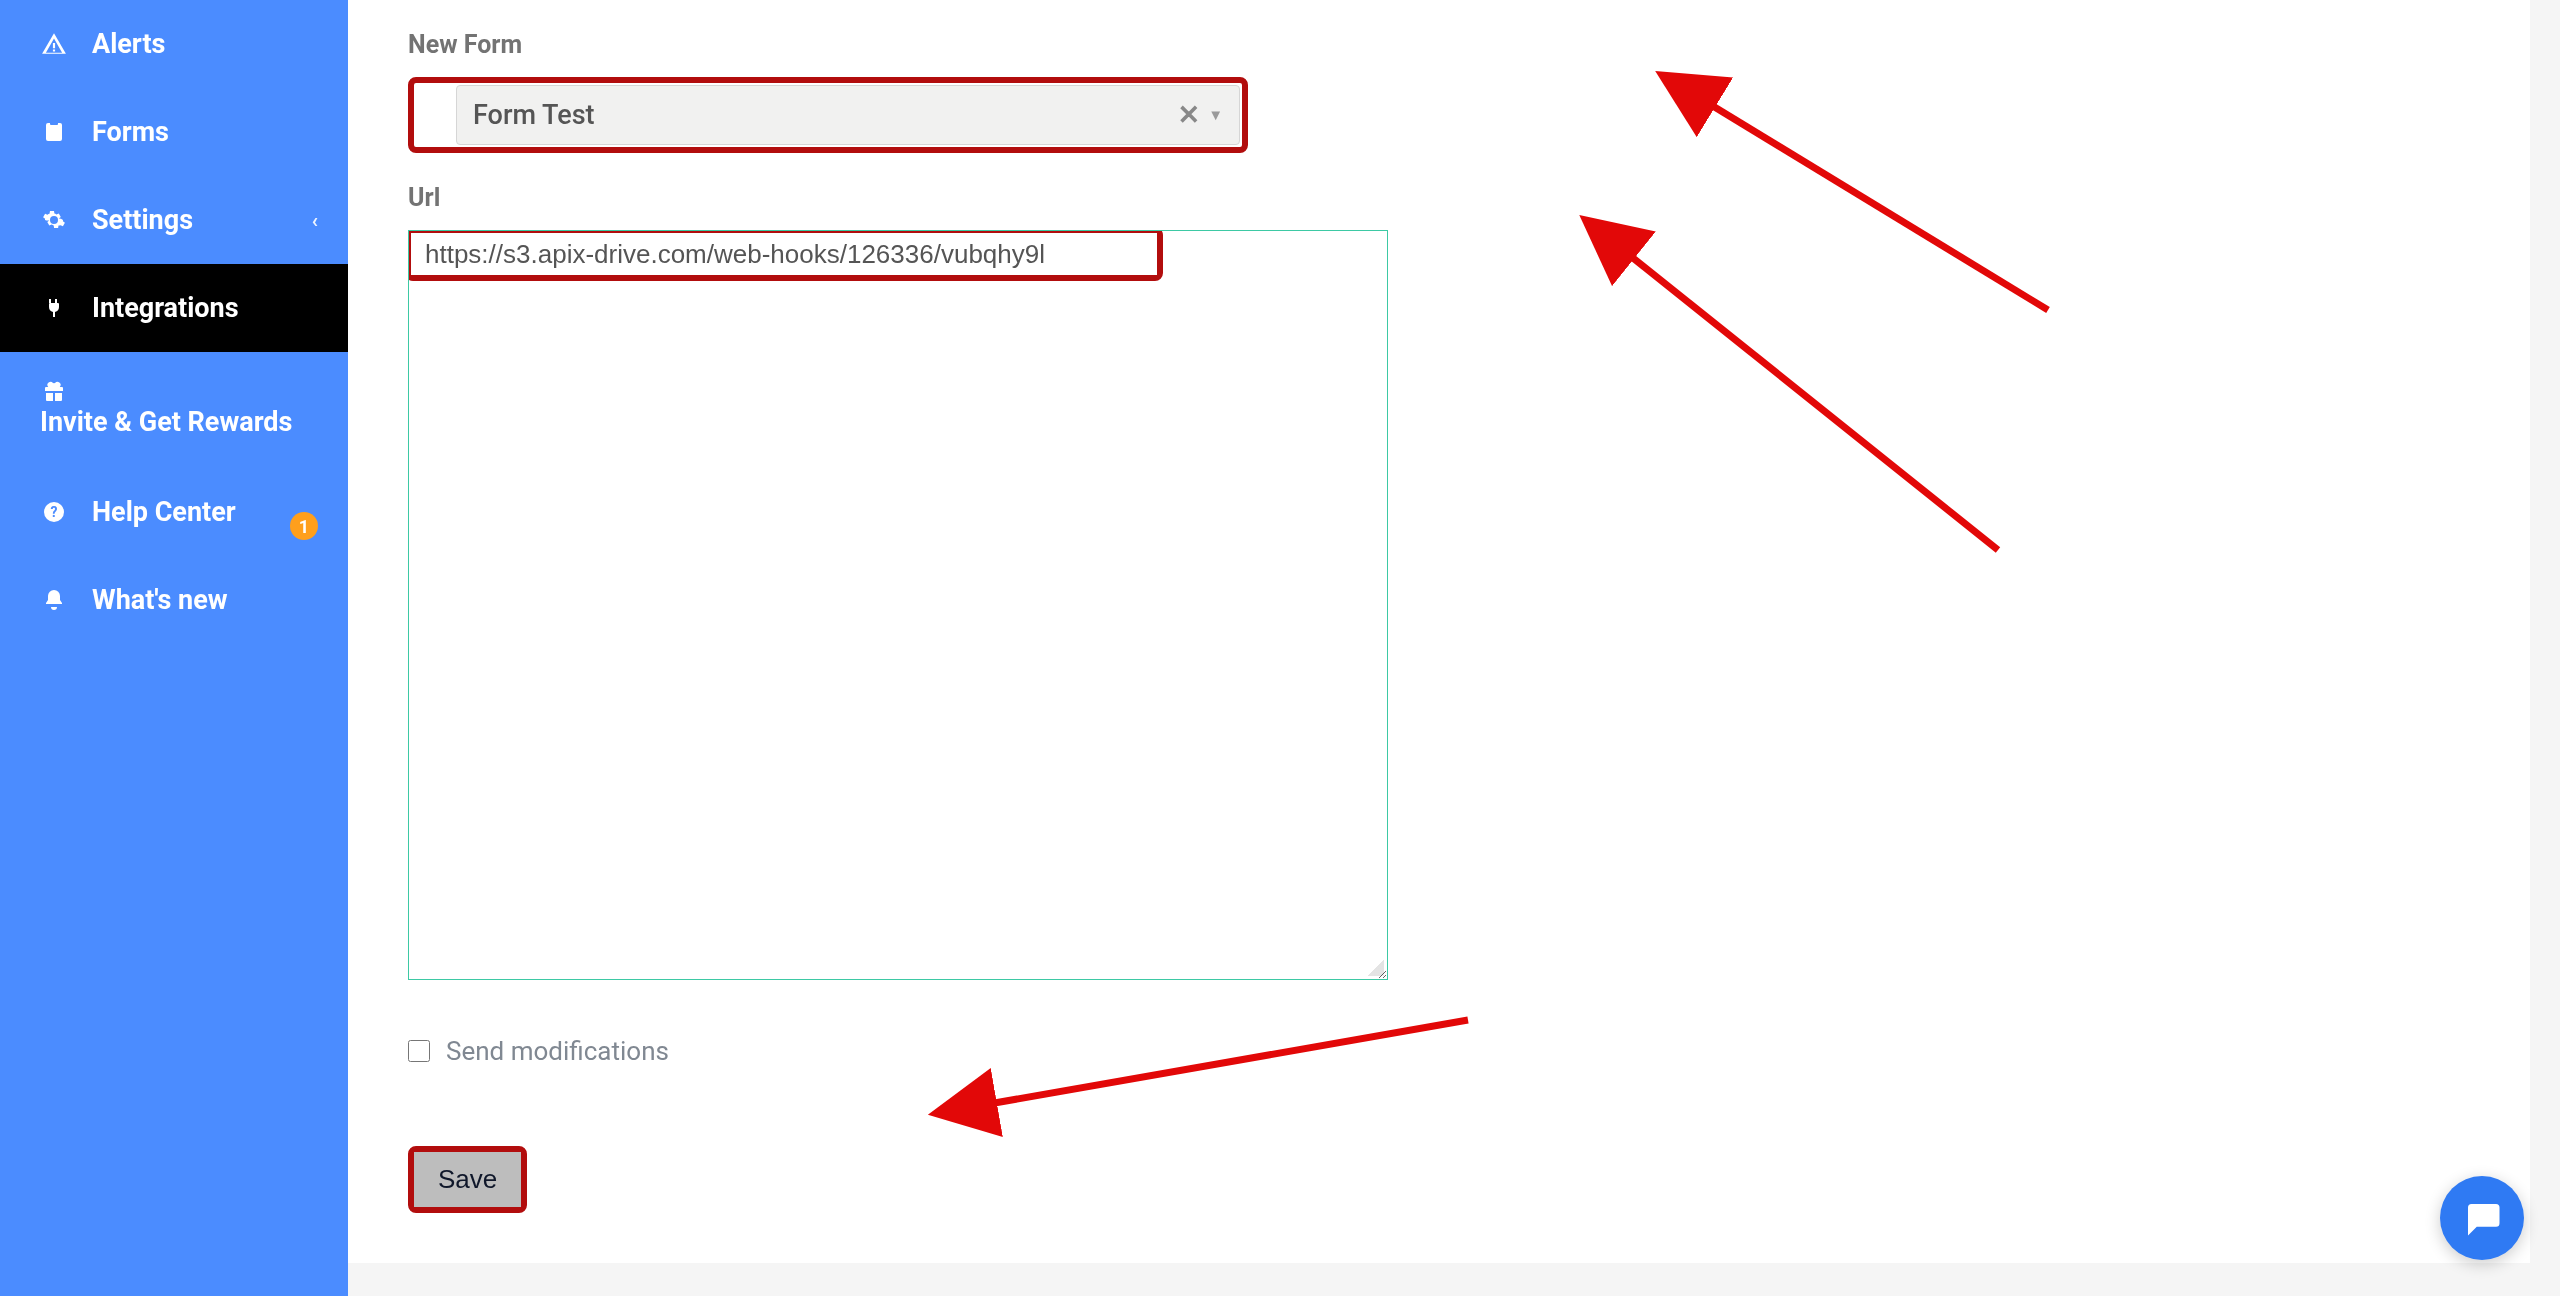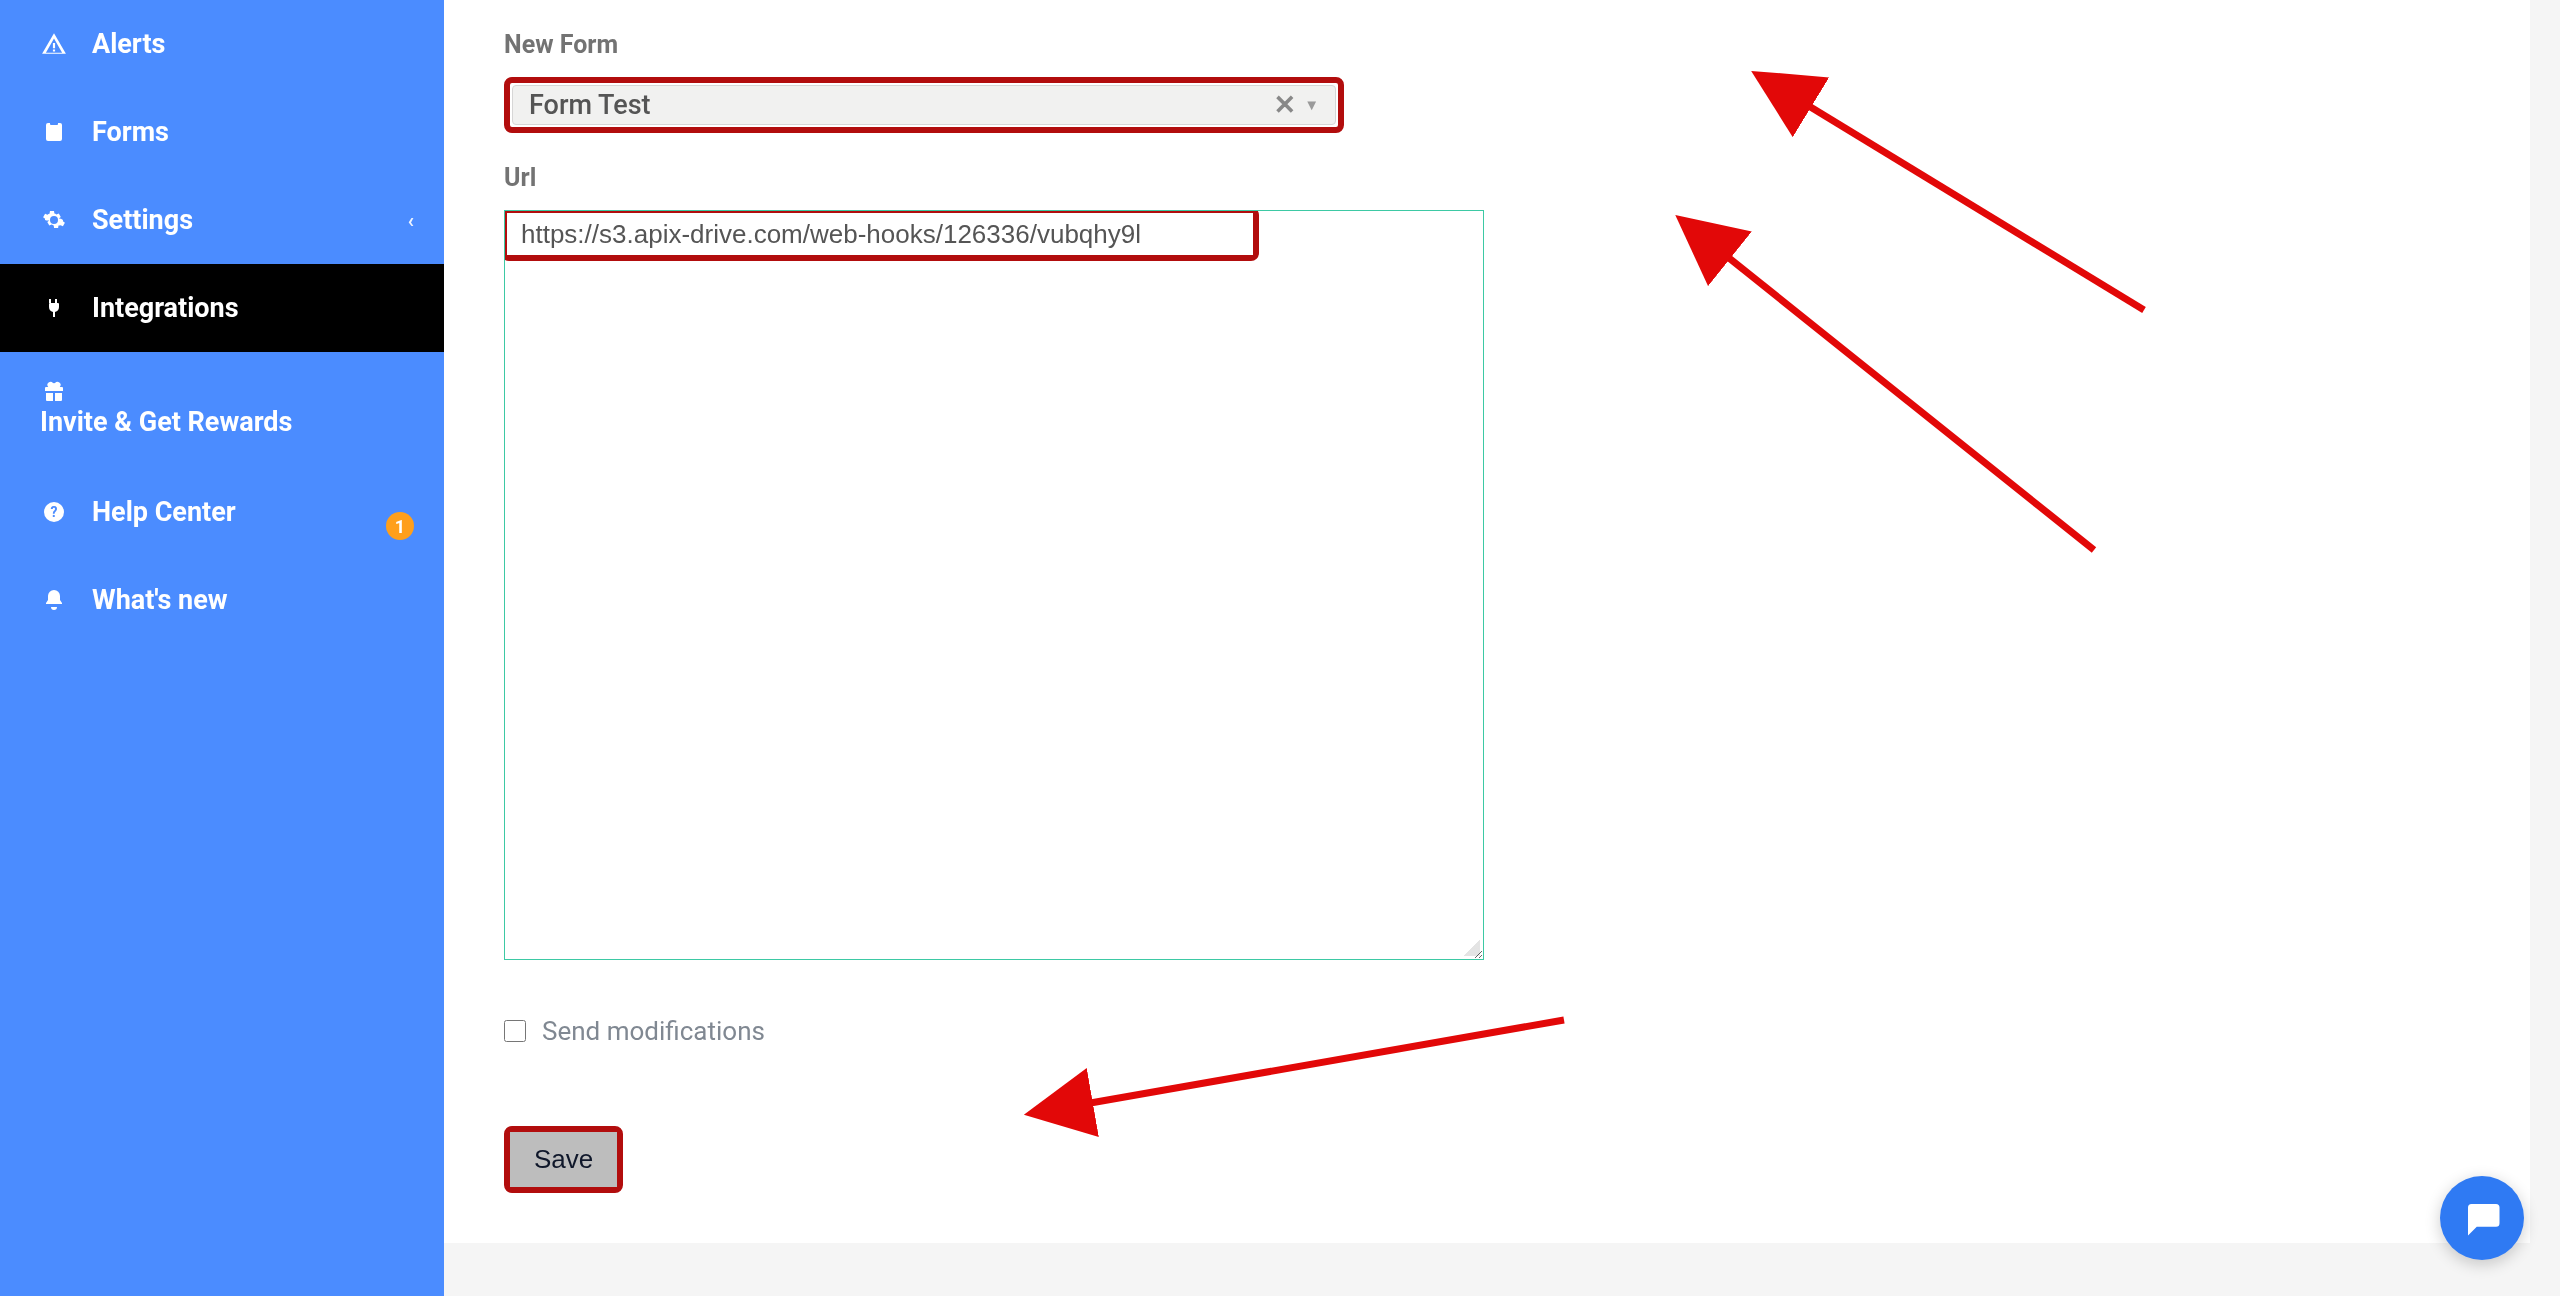--- a/index.html
+++ b/index.html
@@ -1,33 +1,33 @@
 <!DOCTYPE html>
 <html><head>
 <meta charset="utf-8">
 <style>
   * { box-sizing: border-box; margin: 0; padding: 0; }
   html, body { width: 2560px; height: 1296px; font-family: -apple-system, "Segoe UI", Roboto, Arial, sans-serif; background: #f5f5f5; }
   .root { display: flex; width: 100%; height: 100%; }
   
-  .sidebar { width: 444px; background: #4b8cff; color: #fff; flex-shrink: 0; position: relative; }
+  .sidebar { width: 348px; background: #4b8cff; color: #fff; flex-shrink: 0; position: relative; }
   .nav-item { display: flex; align-items: center; padding: 28px 40px; font-size: 27px; font-weight: 700; cursor: pointer; position: relative; }
   .nav-item .icon { width: 28px; margin-right: 24px; display: inline-flex; align-items: center; justify-content: center; }
   .nav-item .caret { position: absolute; right: 30px; font-size: 20px; opacity: .9; }
   .nav-item.active { background: #000000; }
   .nav-item.multi { align-items: flex-start; flex-direction: column; }
   .nav-item.multi .label2 { line-height: 1.35; }
   .badge { position: absolute; top: 512px; right: 30px; background: #ff9f1c; color: #fff; border-radius: 999px; min-width: 28px; height: 28px; display: flex; align-items: center; justify-content: center; font-size: 18px; font-weight: 700; }
   
   .main { flex: 1; background: #f5f5f5; display: flex; flex-direction: column; }
   .panel { background: #fff; flex: 1; padding: 0 60px 50px 60px; position: relative; margin-right: 30px;}
   .field-label { color: #737373; font-size: 25px; font-weight: 700; padding-top: 30px; padding-bottom: 18px; }
   
   .form-select-wrap { border: 6px solid #b20d0d; border-radius: 8px; width: 840px; padding: 2px; }
-  .form-select { background: #f1f1f0; border: 1px solid #d6d6d6; border-radius: 4px; display: flex; align-items: center; padding: 8px 16px; height: 40px; font-size: 27px; color: #555; font-weight: 500; }
+  .form-select { background: #f1f1f0; border: 1px solid #d6d6d6; border-radius: 4px; display: flex; align-items: center; padding: 8px 16px; height: 60px; font-size: 27px; color: #555; font-weight: 500; margin-left: 40px; }
   .form-select .val { flex: 1; }
   .form-select .xicon { color: #888; margin-right: 8px; font-weight: 700; cursor: pointer; }
   .form-select .caret { color: #9a9a9a; font-size: 15px; }
   
   .url-area { border: 1px solid #3dc9a4; width: 980px; height: 750px; position: relative; resize: both; overflow: auto; font-size: 26px; color:#555; }
   .url-input-wrap { position: absolute; top: -4px; left: -4px; border: 6px solid #b20d0d; border-radius: 8px; background: #fff; }
   .url-input { border: none; outline: none; font-size: 26px; color: #555; padding: 12px 14px; width: 746px; height: 42px; }
   .url-area::after {
     content: ""; position: absolute; right: 3px; bottom: 3px;
     width: 16px; height: 16px;

